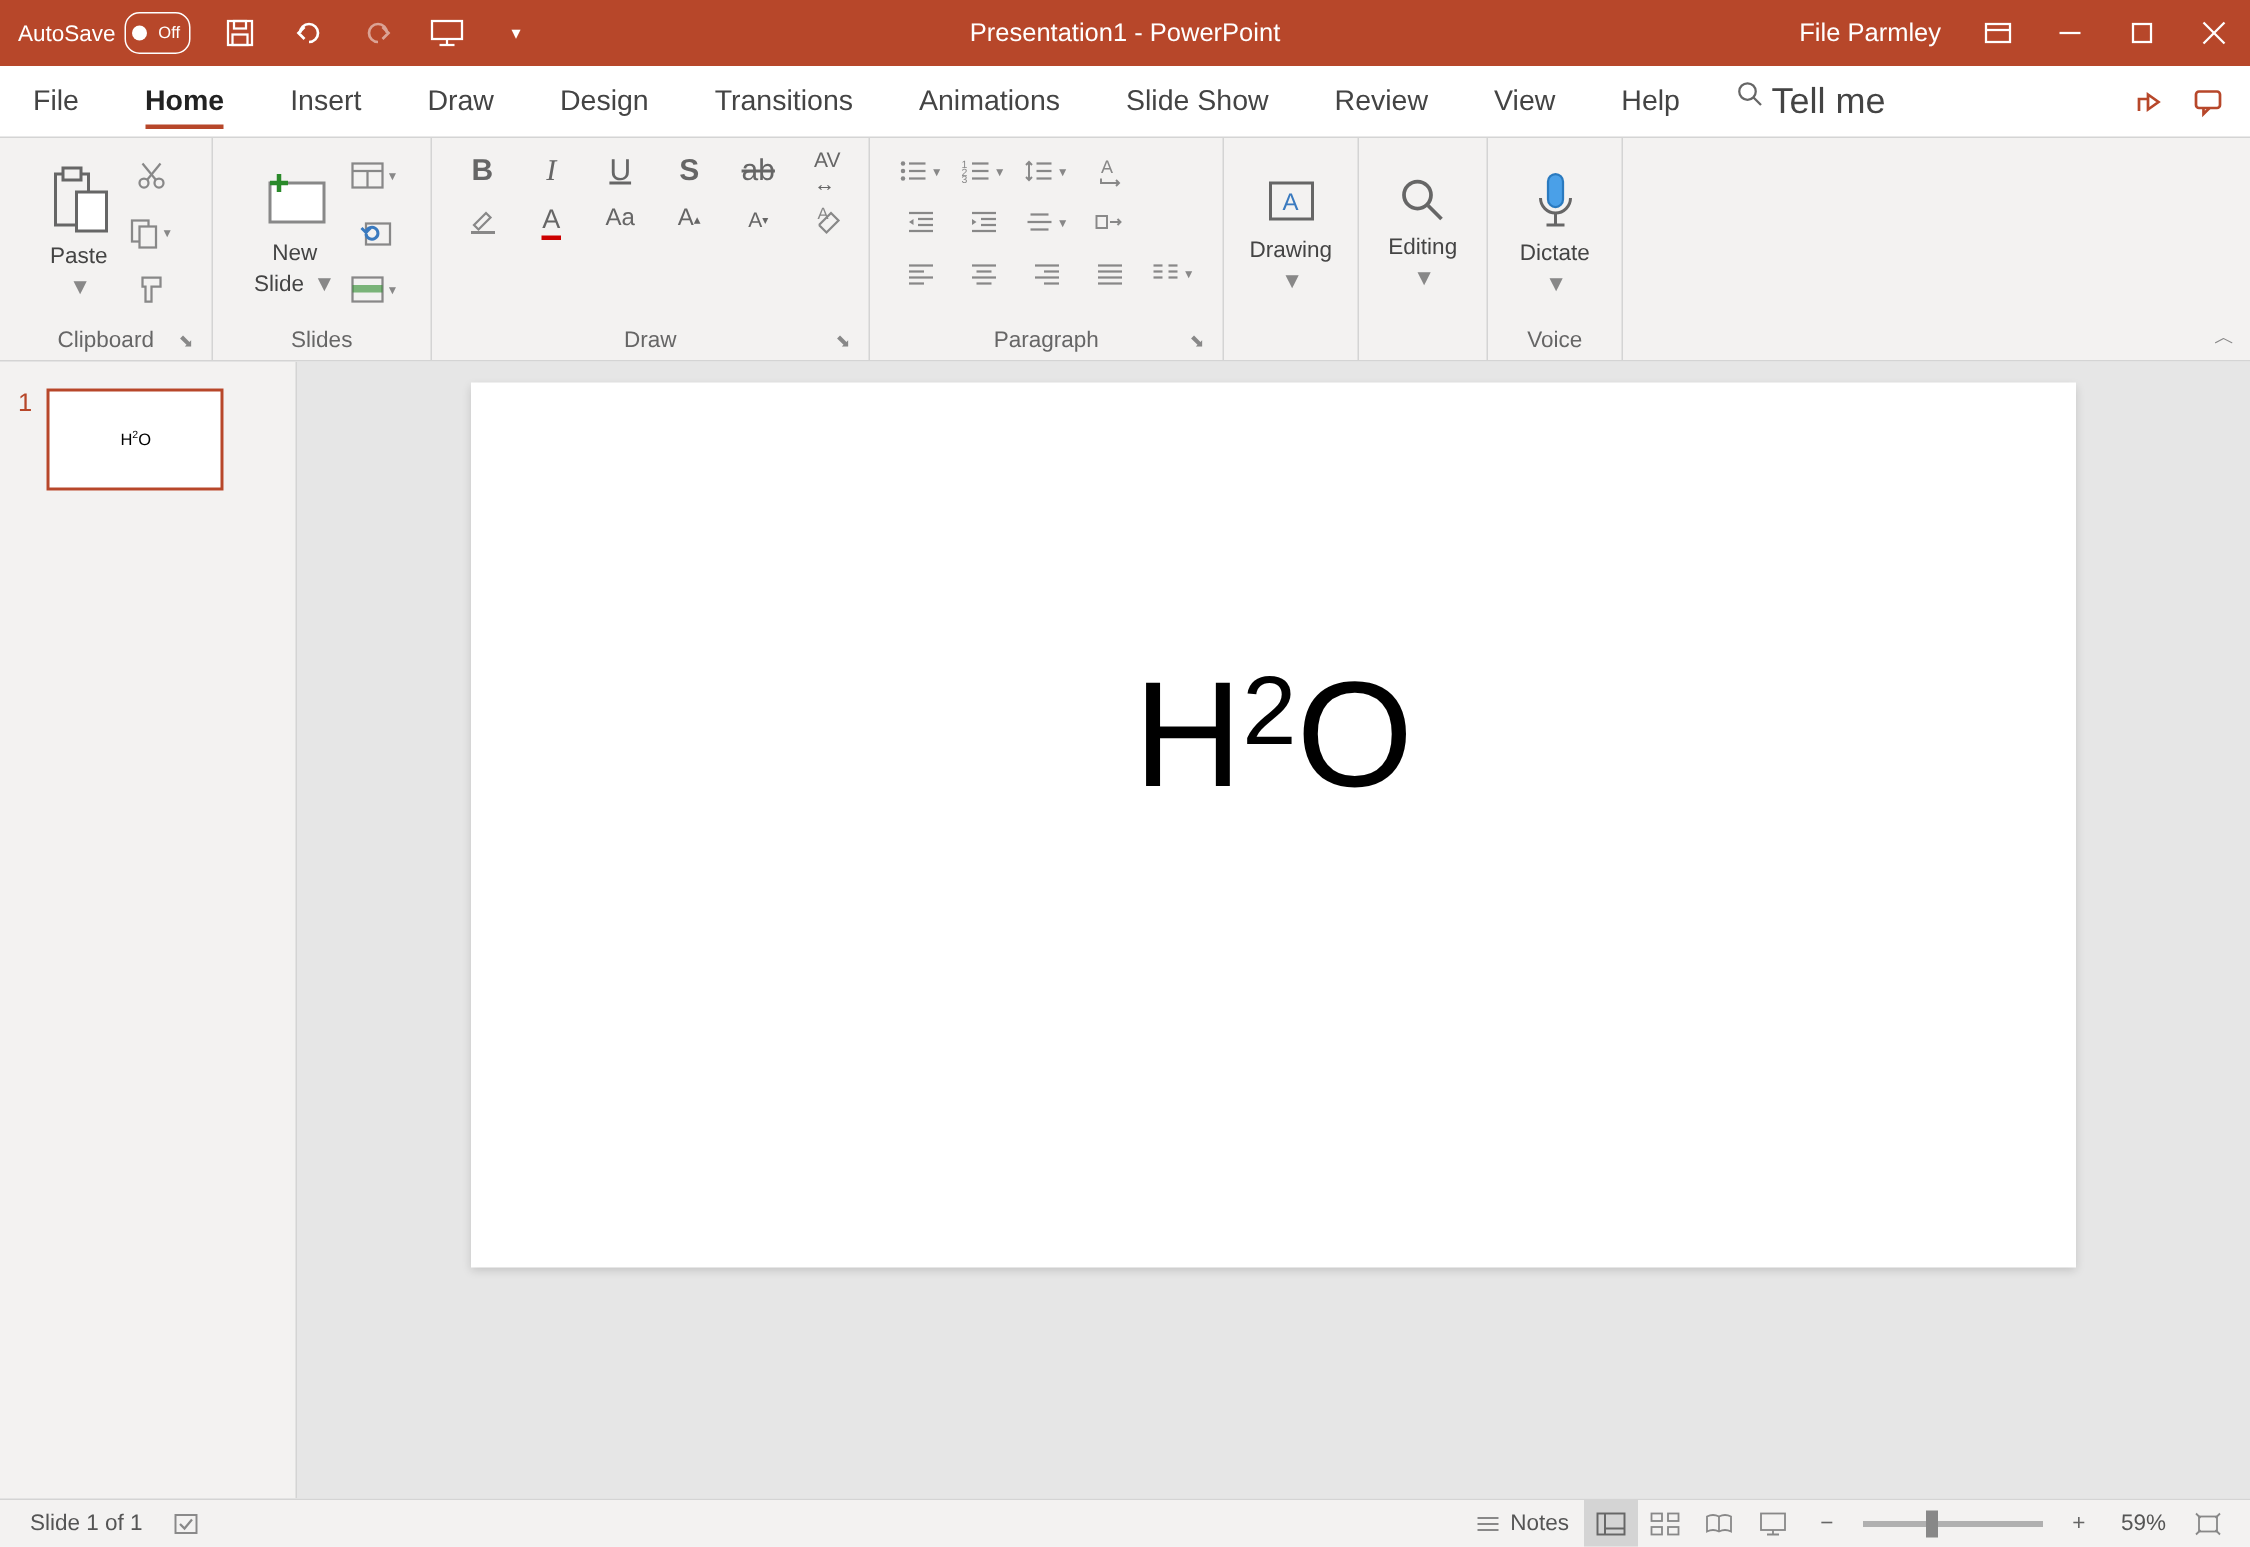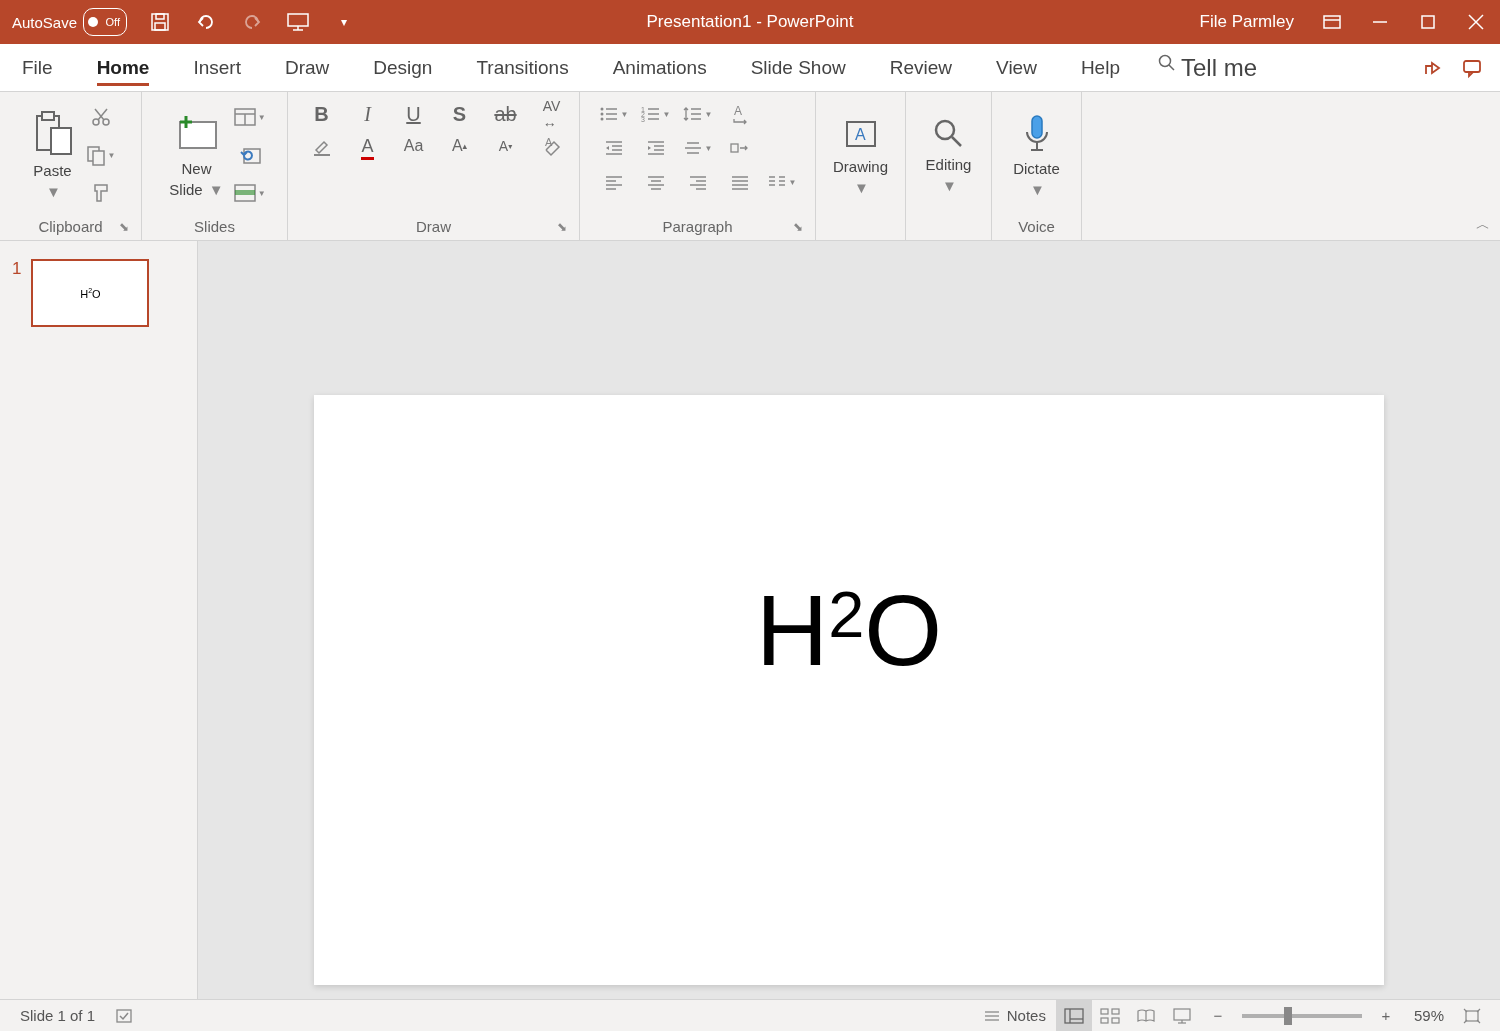--- a/index.html
+++ b/index.html
@@ -39,21 +39,21 @@
 .fontname{width:205px;border-right:1px solid #c8c6c4}
 .fontsize{width:54px;display:flex;align-items:center;justify-content:center;font-size:16px;color:#666}
 .fbtn{width:24px;height:24px;display:flex;align-items:center;justify-content:center;cursor:pointer;color:#666}
 .collapse{position:absolute;right:10px;bottom:6px;color:#888;cursor:pointer;font-size:14px}
 .workspace{flex:1;display:flex;background:#e6e6e6;overflow:hidden}
 .thumbpanel{width:198px;background:#f3f2f1;border-right:1px solid #d4d4d4;padding:18px 12px}
 .thumbwrap{display:flex;gap:10px}
 .thumbnum{font-size:17px;color:#b7472a}
 .thumb{width:118px;height:68px;background:#fff;border:2px solid #b7472a;display:flex;align-items:center;justify-content:center;font-size:11px;cursor:pointer}
 .thumb sup{font-size:7px}
-.canvas{flex:1;display:flex;align-items:flex-end;justify-content:center;padding:14px;overflow:hidden}
+.canvas{flex:1;display:flex;align-items:flex-start;justify-content:center;padding:14px;overflow:hidden}
 .slide{width:1070px;height:590px;background:#fff;box-shadow:0 2px 6px rgba(0,0,0,.15);display:flex;align-items:center;justify-content:center;margin-top:0}
 .slidecontent{font-size:100px;font-weight:400;color:#000;margin-top:-120px}
 .slidecontent sup{font-size:65px;vertical-align:28px}
 .statusbar{height:32px;background:#f3f2f1;border-top:1px solid #d4d4d4;display:flex;align-items:center;padding:0 10px;font-size:15px;color:#555}
 .spacer{flex:1}
 .statbtn{padding:0 10px;height:32px;display:flex;align-items:center;gap:6px;cursor:pointer}
 .viewbtn{width:36px;height:32px;display:flex;align-items:center;justify-content:center;cursor:pointer;color:#666}
 .viewbtn.active{background:#d4d4d4}
 .zoomslider{width:120px;height:4px;background:#b0b0b0;margin:0 6px;position:relative}
 .zoomhandle{position:absolute;width:8px;height:18px;background:#888;top:-7px;left:42px}

